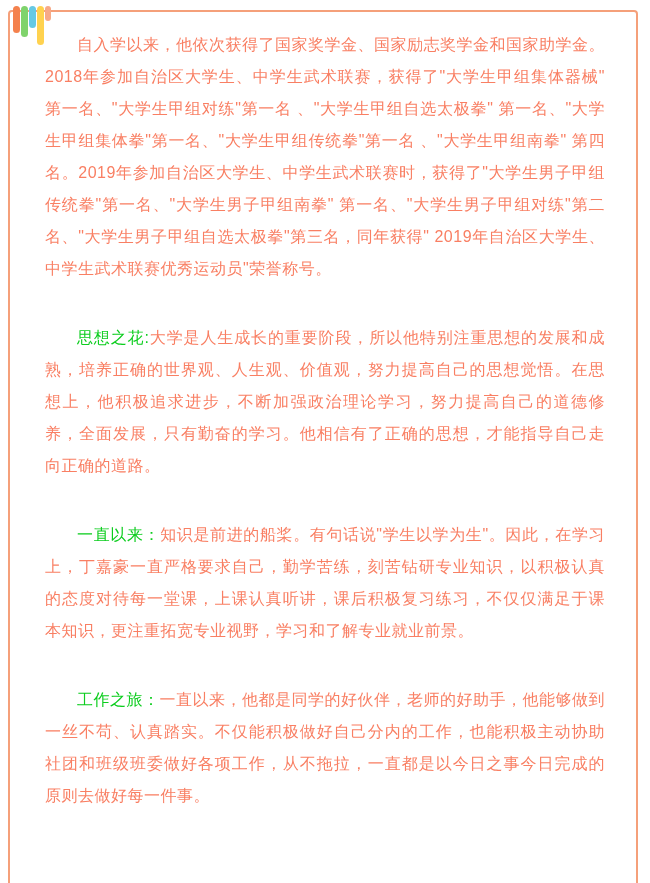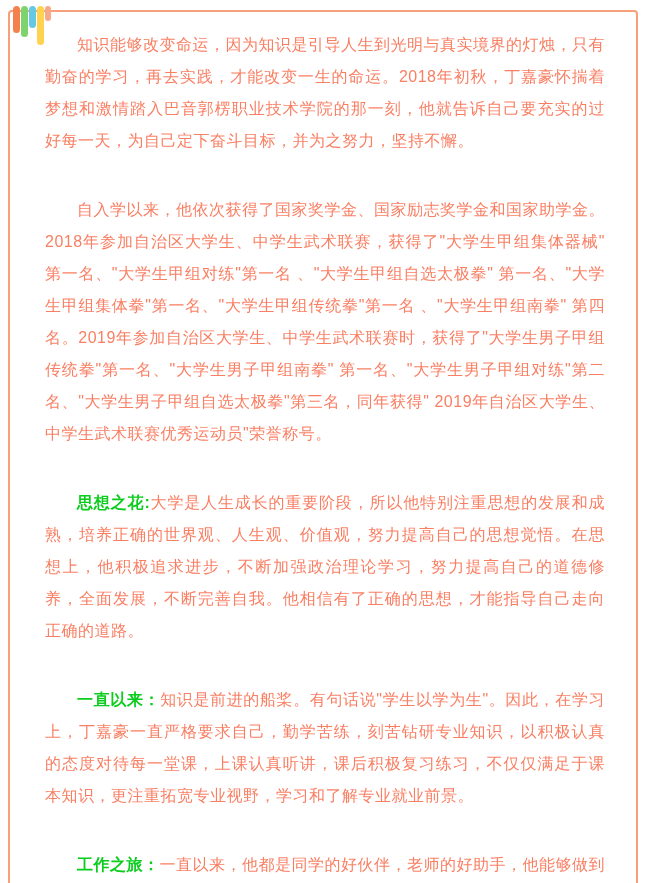--- a/index.html
+++ b/index.html
@@ -52,35 +52,34 @@
     color: var(--body-color, #f97f63);
     text-align: justify;
     text-indent: 2em;
     letter-spacing: 0.5px;
   }
   .para:last-child {
     margin-bottom: 0;
   }
   .sect {
     color: var(--heading-color, #0ccd1e);
-    font-weight: bold;
+    font-weight: normal;
   }
 </style>
 </head>
 <body style="background: rgb(255, 255, 255);">
 
 <div class="page-border"></div>
 
 <div class="drips-icon">
     <span class="drip" style="background: rgb(244, 129, 77); width: 7px; height: 27px;"></span>
     <span class="drip" style="background: rgb(127, 211, 108); width: 7px; height: 31px;"></span>
     <span class="drip" style="background: rgb(102, 201, 228); width: 7px; height: 22px;"></span>
     <span class="drip" style="background: rgb(255, 210, 79); width: 7px; height: 39px;"></span>
     <span class="drip" style="background: rgb(247, 169, 135); width: 6px; height: 15px;"></span>
   </div>
 
 <div class="article-body">
-    <p class="para"><span>知识能够改变命运，因为知识是引导人生到光明与真实境界的灯烛，只有勤奋的学习，再去实践，才能改变一生的命运。2018年初秋，丁嘉豪怀揣着梦想和激情踏入巴音郭楞职业技术学院的那一刻，他就告诉自己要充实的过好每一天，为自己定下奋斗目标，并为之努力，坚持不懈。</span></p>
     <p class="para"><span>自入学以来，他依次获得了国家奖学金、国家励志奖学金和国家助学金。2018年参加自治区大学生、中学生武术联赛，获得了"大学生甲组集体器械" 第一名、"大学生甲组对练"第一名 、"大学生甲组自选太极拳" 第一名、"大学生甲组集体拳"第一名、"大学生甲组传统拳"第一名 、"大学生甲组南拳" 第四名。2019年参加自治区大学生、中学生武术联赛时，获得了"大学生男子甲组传统拳"第一名、"大学生男子甲组南拳" 第一名、"大学生男子甲组对练"第二名、"大学生男子甲组自选太极拳"第三名，同年获得" 2019年自治区大学生、中学生武术联赛优秀运动员"荣誉称号。</span></p>
-    <p class="para"><span class="sect">思想之花:</span><span>大学是人生成长的重要阶段，所以他特别注重思想的发展和成熟，培养正确的世界观、人生观、价值观，努力提高自己的思想觉悟。在思想上，他积极追求进步，不断加强政治理论学习，努力提高自己的道德修养，全面发展，不断完善自我。他相信有了正确的思想，才能指导自己走向正确的道路。</span></p>
+    <p class="para"><span class="sect">思想之花:</span><span>大学是人生成长的重要阶段，所以他特别注重思想的发展和成熟，培养正确的世界观、人生观、价值观，努力提高自己的思想觉悟。在思想上，他积极追求进步，不断加强政治理论学习，努力提高自己的道德修养，全面发展，只有勤奋的学习。他相信有了正确的思想，才能指导自己走向正确的道路。</span></p>
     <p class="para"><span class="sect">一直以来：</span><span>知识是前进的船桨。有句话说"学生以学为生"。因此，在学习上，丁嘉豪一直严格要求自己，勤学苦练，刻苦钻研专业知识，以积极认真的态度对待每一堂课，上课认真听讲，课后积极复习练习，不仅仅满足于课本知识，更注重拓宽专业视野，学习和了解专业就业前景。</span></p>
     <p class="para"><span class="sect">工作之旅：</span><span>一直以来，他都是同学的好伙伴，老师的好助手，他能够做到一丝不苟、认真踏实。不仅能积极做好自己分内的工作，也能积极主动协助社团和班级班委做好各项工作，从不拖拉，一直都是以今日之事今日完成的原则去做好每一件事。</span></p>
   </div>
 
 </body></html>

